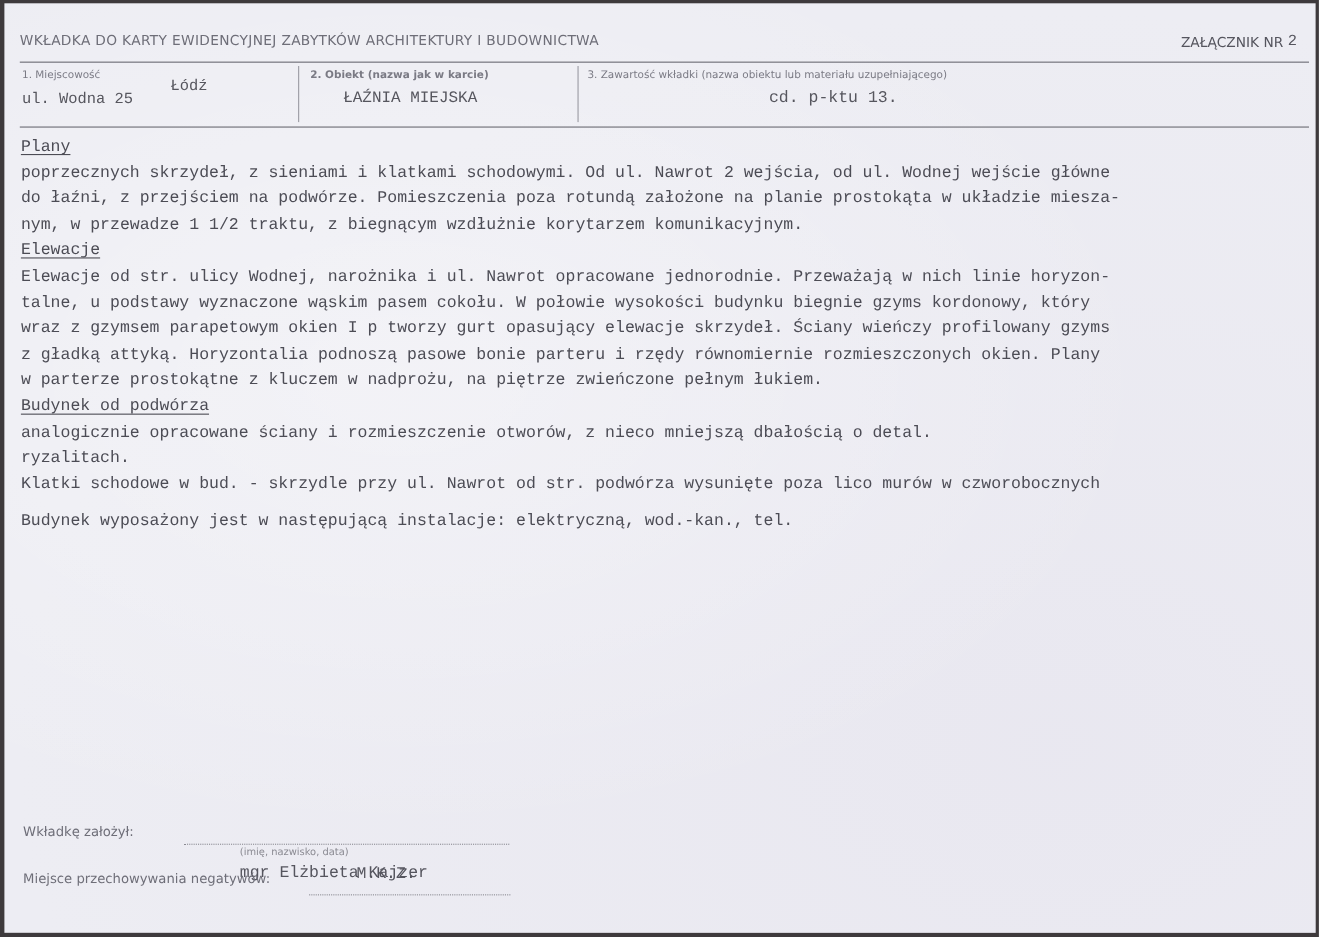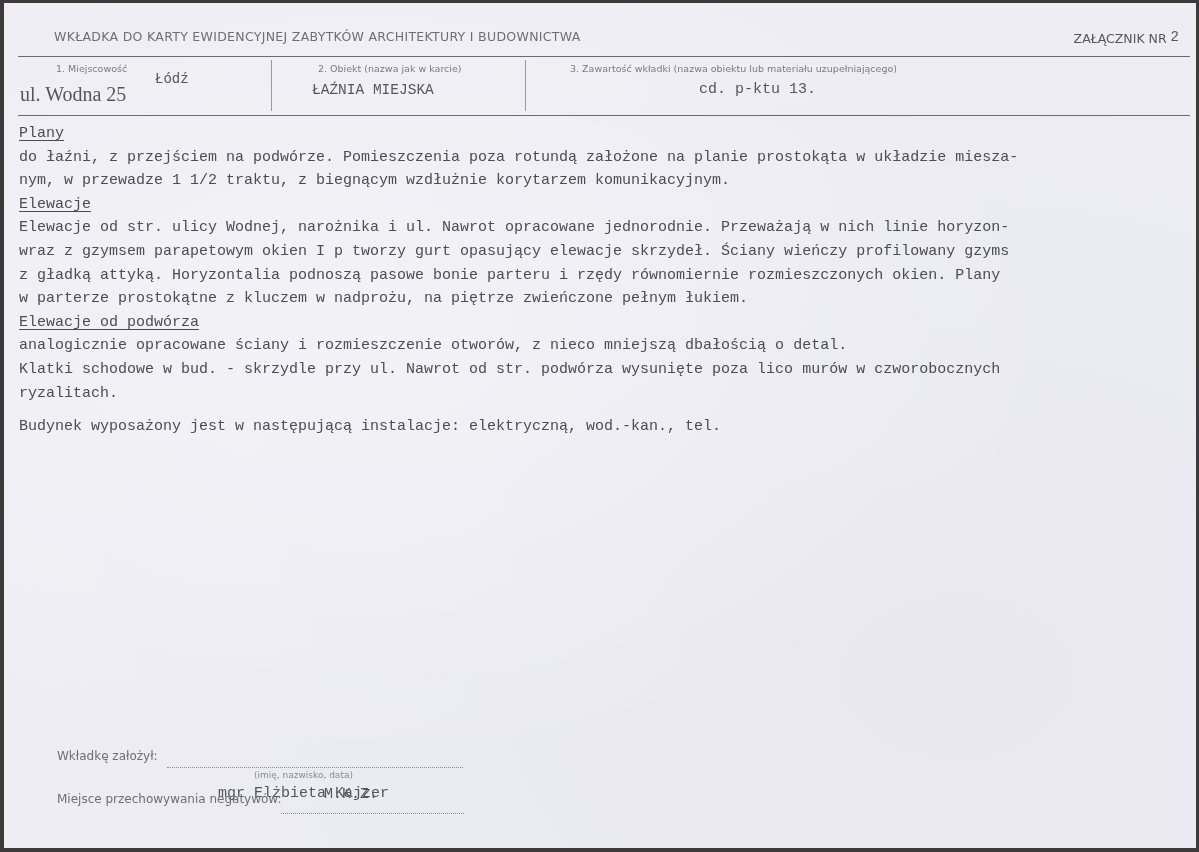--- a/index.html
+++ b/index.html
@@ -20,21 +20,20 @@
       width: 1192px;
       height: 845px;
       background: #ededf3;
       background-image:
         radial-gradient(ellipse at 30% 40%, rgba(255,255,255,0.35), rgba(255,255,255,0) 60%),
         radial-gradient(ellipse at 80% 80%, rgba(230,228,238,0.6), rgba(230,228,238,0) 70%);
       color: #4a4a52;
     }
     .sans {
       font-family: "DejaVu Sans", sans-serif;
-      margin-left: 36px;
     }
     .mono {
       font-family: "Liberation Mono", monospace;
     }
     .header-title {
       position: absolute;
       left: 14px;
       top: 26px;
       font-size: 12.5px;
       letter-spacing: 0.3px;
@@ -128,52 +127,54 @@
   <div class="header-title sans">WKŁADKA DO KARTY EWIDENCYJNEJ ZABYTKÓW ARCHITEKTURY I BUDOWNICTWA</div>
   <div class="attachment sans">
     <span>ZAŁĄCZNIK NR</span>
     <span class="num mono">2</span>
   </div>
 
   <div class="hline" style="left:14px; top:53px; width:1172px;"></div>
 
   <div class="field-label sans" style="left:16px; top:60px;">1. Miejscowość</div>
   <div class="field-value mono" style="left:126px; top:68px; font-size:14px;margin-left:25px;">Łódź</div>
-  <div class="field-value mono" style="left:16px; top:80px; font-size:20px;font-family:Liberation Serif, serif;">ul. Wodna 25</div>
+  <div class="field-value mono" style="left:16px; top:80px; font-size:14px;">ul. Wodna 25</div>
 
   <div class="vline" style="left:267px; top:57px; height:51px;"></div>
 
-  <div class="field-label sans" style="left:278px; top:60px;">2. Obiekt (nazwa jak w karcie)</div>
+  <div class="field-label sans" style="left:278px; top:60px;font-weight:bold;">2. Obiekt (nazwa jak w karcie)</div>
   <div class="field-value mono" style="left:308px; top:79px; font-size:14.5px;">ŁAŹNIA MIEJSKA</div>
 
   <div class="vline" style="left:521px; top:57px; height:51px;"></div>
 
   <div class="field-label sans" style="left:530px; top:60px;">3. Zawartość wkładki (nazwa obiektu lub materiału uzupełniającego)</div>
   <div class="field-value mono" style="left:695px; top:78px; font-size:15px;">cd. p-ktu 13.</div>
 
   <div class="hline" style="left:14px; top:112px; width:1172px;"></div>
 
   <div class="content mono">
     <div>
       <div class="line"><span class="heading">Plany</span></div>
+      <div class="line">poprzecznych skrzydeł, z sieniami i klatkami schodowymi. Od ul. Nawrot  2 wejścia, od ul. Wodnej wejście główne</div>
       <div class="line">do łaźni, z przejściem na podwórze. Pomieszczenia poza rotundą założone na planie prostokąta w układzie miesza-</div>
       <div class="line">nym, w przewadze 1 1/2 traktu, z biegnącym wzdłużnie korytarzem komunikacyjnym.</div>
     </div>
     <div>
       <div class="line"><span class="heading">Elewacje</span></div>
       <div class="line">Elewacje od str. ulicy Wodnej, narożnika i ul. Nawrot opracowane jednorodnie. Przeważają w nich linie horyzon-</div>
+      <div class="line">talne, u podstawy wyznaczone wąskim  pasem cokołu. W połowie wysokości budynku biegnie gzyms kordonowy, który</div>
       <div class="line">wraz z gzymsem parapetowym okien I p tworzy gurt opasujący elewacje skrzydeł. Ściany wieńczy profilowany gzyms</div>
       <div class="line">z gładką attyką. Horyzontalia podnoszą pasowe bonie parteru i rzędy równomiernie rozmieszczonych okien. Plany</div>
       <div class="line">w parterze prostokątne z kluczem w nadprożu, na piętrze zwieńczone pełnym łukiem.</div>
     </div>
     <div>
-      <div class="line"><span class="heading">Elewacje od podwórza</span></div>
+      <div class="line"><span class="heading">Budynek od podwórza</span></div>
       <div class="line">analogicznie opracowane ściany i rozmieszczenie otworów, z nieco mniejszą dbałością o detal.</div>
+      <div class="line">ryzalitach.</div>
       <div class="line">Klatki schodowe w bud. - skrzydle przy ul. Nawrot od str. podwórza wysunięte poza lico murów w czworobocznych</div>
-      <div class="line">ryzalitach.</div>
     </div>
     <div class="gap"></div>
     <div class="line">Budynek wyposażony jest w następującą instalacje: elektryczną, wod.-kan., tel.</div>
   </div>
 
   <div class="footer-label sans" style="left:17px; top:746px;">Wkładkę założył:</div>
   <div class="footer-value mono" style="left:214px; top:738px;margin-top:44px;">mgr Elżbieta Kajzer</div>
   <div class="dotted" style="left:163px; top:764px; width:296px;"></div>
   <div class="footer-hint sans" style="left:214px; top:767px;">(imię, nazwisko, data)</div>
 

